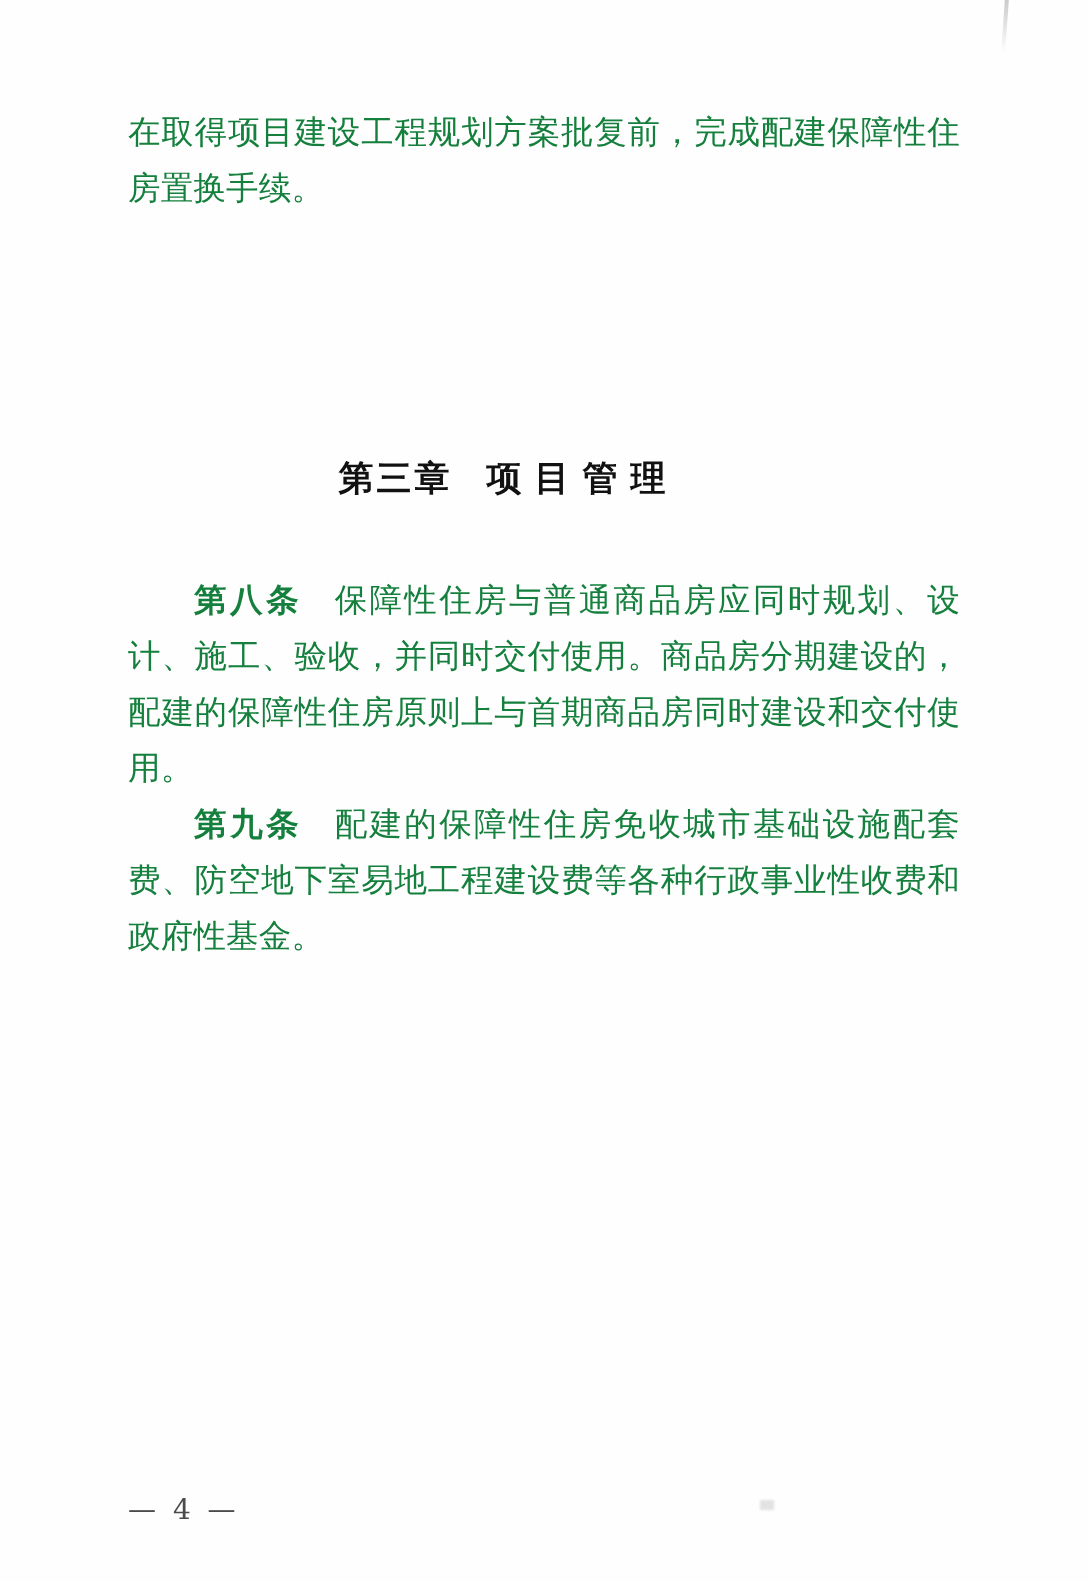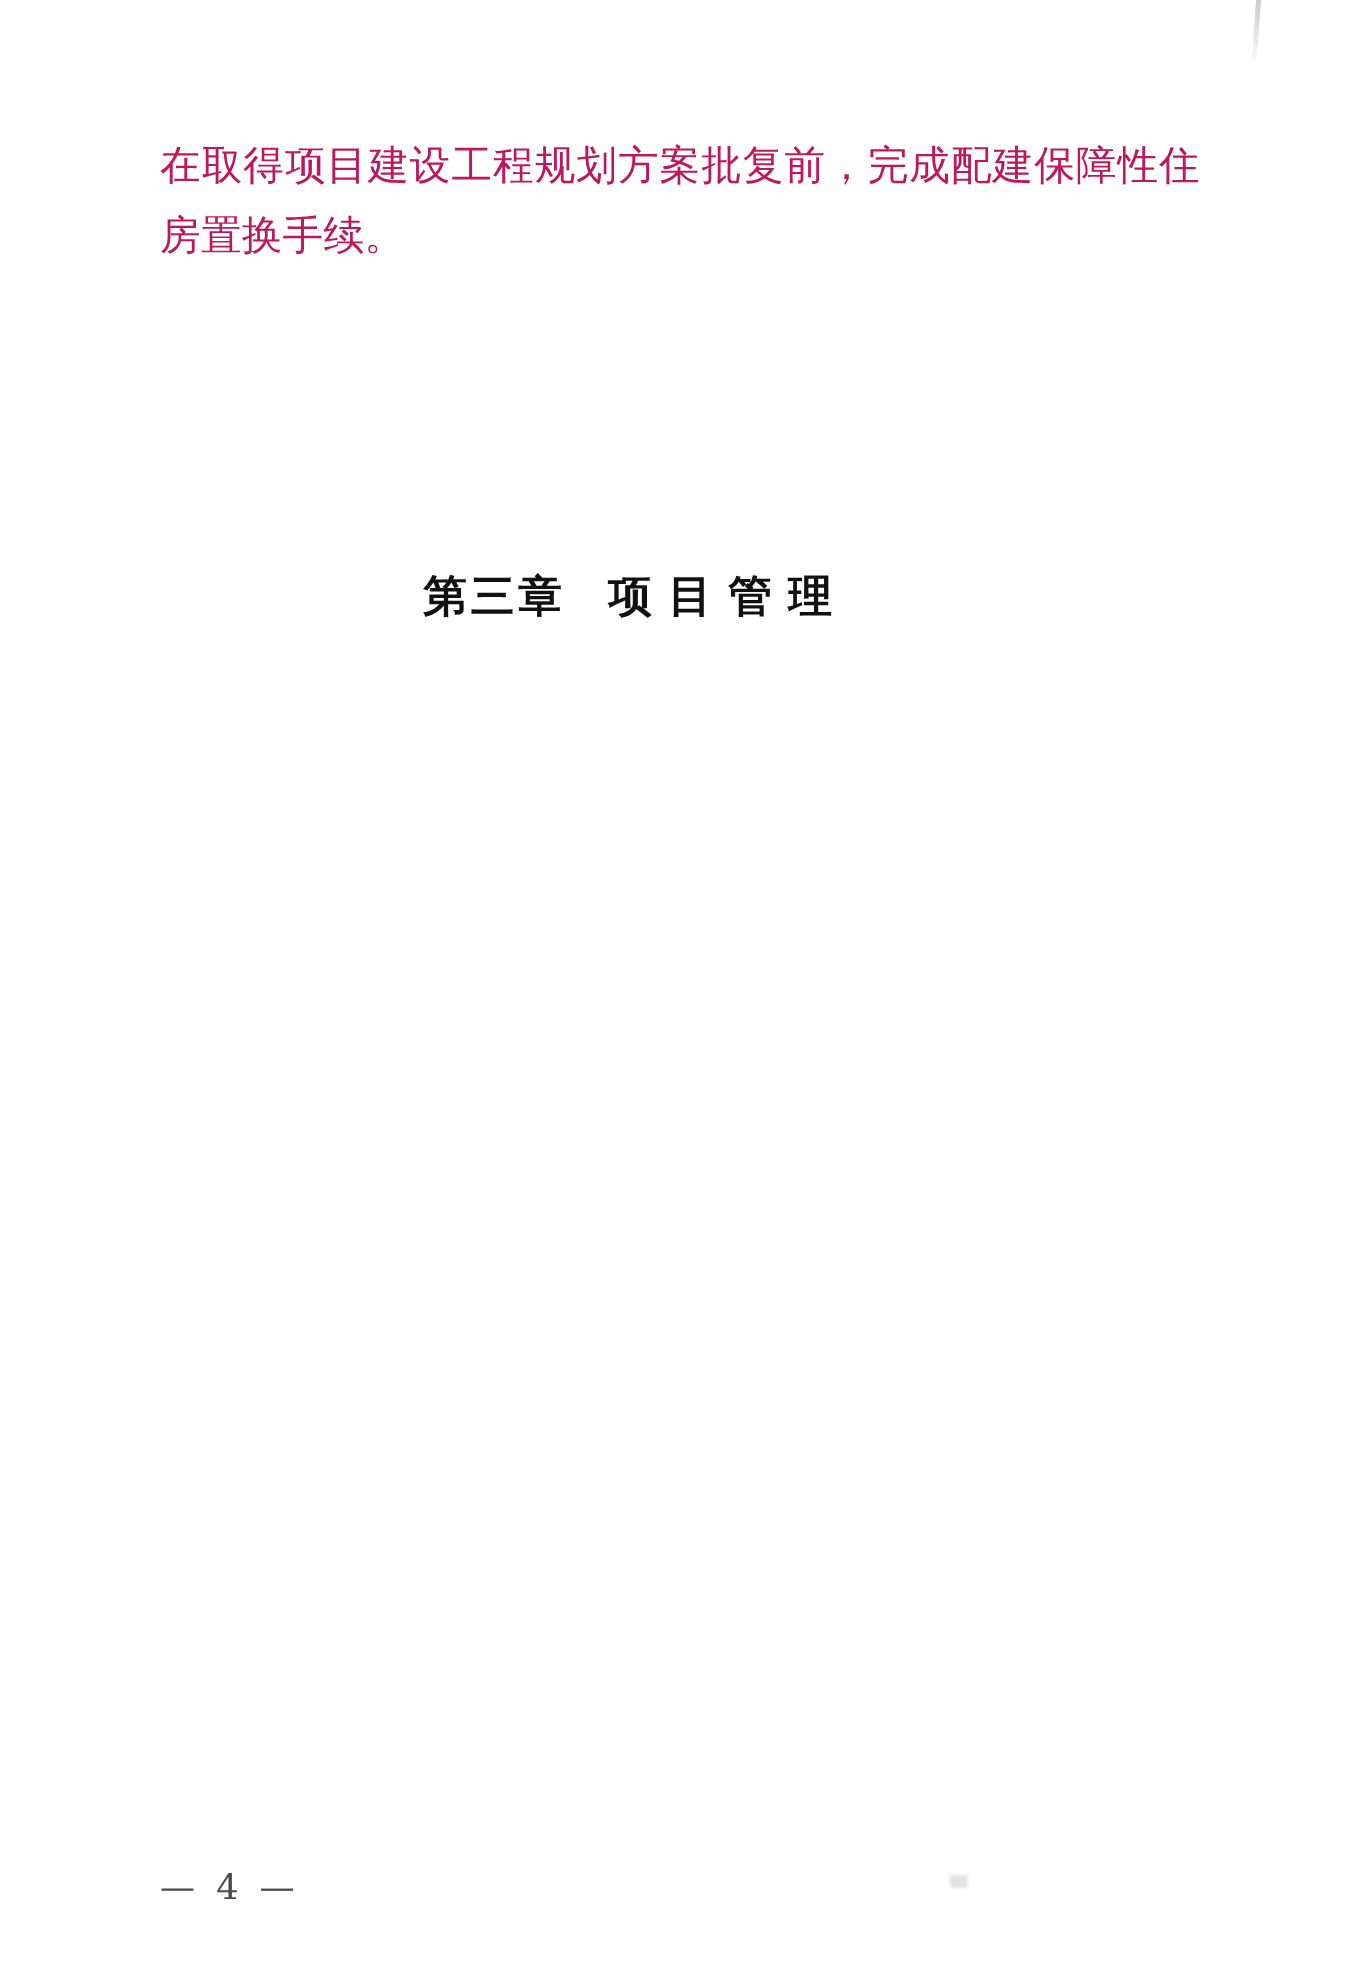--- a/index.html
+++ b/index.html
@@ -40,21 +40,21 @@
   .textblock {
     position: absolute;
     left: 128px;
     top: 104px;
     width: 832px;
   }
   p.para {
     margin: 0;
     font-size: 32.5px;
     line-height: 56px;
-    color: #be185d;
+    color: #15803d;
     text-align: justify;
     text-align-last: left;
     text-justify: inter-character;
     letter-spacing: 0.2px;
     font-family: "DejaVu Serif", "Liberation Serif", serif;
     font-weight: 400;
   }
   p.indent {
     text-indent: 66px;
   }
@@ -113,20 +113,22 @@
 
   </div>
 
   <div class="chapter-heading">
     <span>第三章</span><span class="ch-sep"></span><span class="ch-title">项目管理</span>
   </div>
 
   <div class="textblock" style="top:572px;">
 
 
+    <p class="para indent"><span class="article-label">第八条</span><span class="article-gap"></span><span>保障性住房与普通商品房应同时规划、设计、施工、验收，并同时交付使用。商品房分期建设的，配建的保障性住房原则上与首期商品房同时建设和交付使用。</span></p>
 
+    <p class="para indent"><span class="article-label">第九条</span><span class="article-gap"></span><span>配建的保障性住房免收城市基础设施配套费、防空地下室易地工程建设费等各种行政事业性收费和政府性基金。</span></p>
 
 
   </div>
 
   <div class="page-number">— 4 —</div>
 
 </div>
 
 </body></html>

